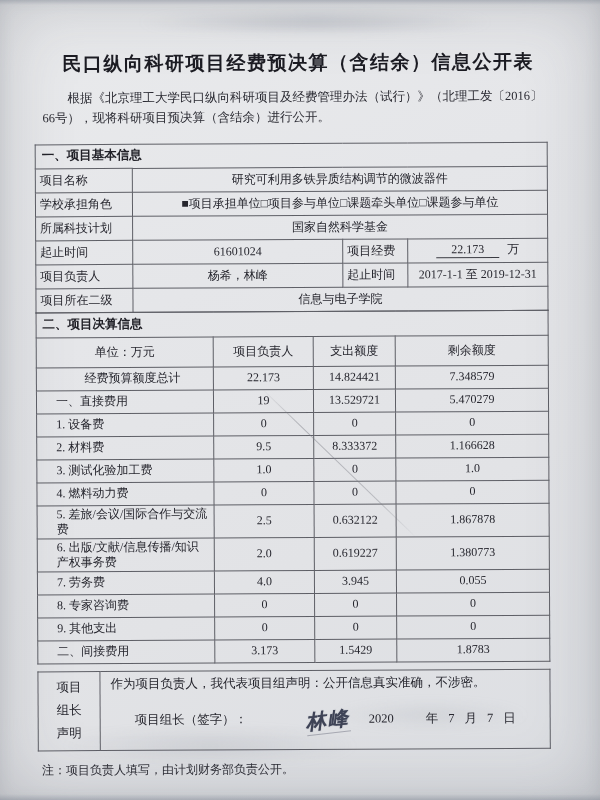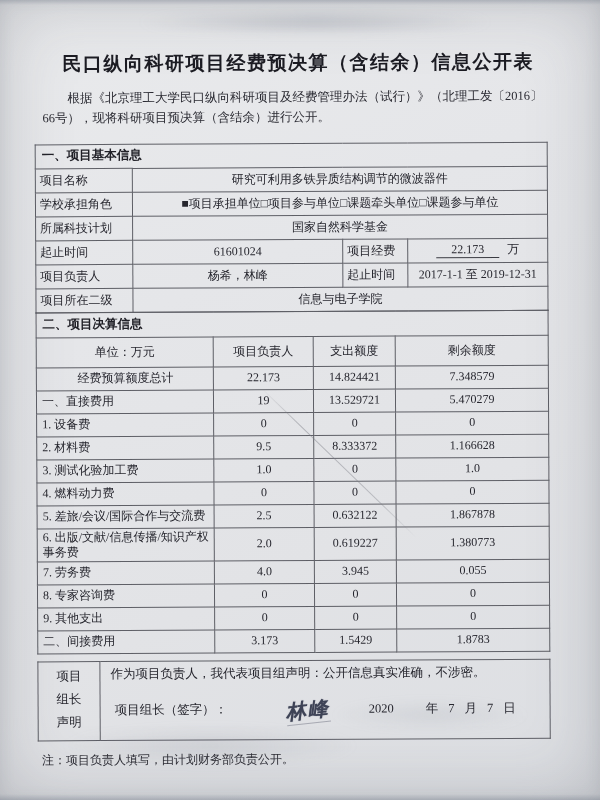--- a/index.html
+++ b/index.html
@@ -37,32 +37,32 @@
     color:#26262e;line-height:1.25;overflow:hidden;}
   .sec td{font-family:"Liberation Sans","DejaVu Sans",sans-serif;font-weight:bold;
     font-size:12.5px;text-align:left;padding:2px 6px;height:18px;color:#202027;}
   .t1{margin-top:15px;}
   .t1 tr{height:24px;}
   .t1 .lab{text-align:left;}
   .t1 .val{text-align:center;}
   .t2{margin-top:-1px;}
   .t2 th{font-weight:normal;height:27px;text-align:center;}
   .t2 td{height:20px;}
-  .t2 td.lbl{text-align:left;padding-left:5px;}
+  .t2 td.lbl{text-align:left;padding-left:19px;}
   .t2 td.lbl.center{text-align:center;}
   .t2 td.num{text-align:center;}
   .u{display:inline-block;border-bottom:1px solid #3a3b42;padding:0 15px;}
   .unit{margin-left:8px;}
   .t3{margin-top:7px;}
   .t3 .side{width:62px;text-align:center;vertical-align:middle;}
-  .t3 .side span{display:block;line-height:1.85;font-size:12.5px;font-family:Liberation Mono, monospace;}
+  .t3 .side span{display:block;line-height:1.85;font-size:12.5px;}
   .t3 .stmt{vertical-align:top;padding:5px 10px 16px;}
   .decl{font-size:12.5px;}
   .signrow{display:flex;align-items:center;margin-top:16px;font-size:12.5px;}
-  .slabel{margin-left:4px;}
+  .slabel{margin-left:24px;}
   .sig{margin-left:58px;font-size:20px;font-weight:bold;font-style:italic;
     color:#3e4356;transform:rotate(-6deg) translateY(1px);display:inline-block;
     letter-spacing:2px;text-shadow:0 0 1px rgba(62,67,86,.6);
     border-bottom:1px solid rgba(62,67,86,.35);}
   .date{margin-left:auto;margin-right:14px;white-space:nowrap;}
   .date .dch{margin:0 10px;}
   .date .y{margin-right:22px;}
   .note{margin:11px 0 0 40px;font-size:12px;color:#2a2a32;}
 </style>
 </head>

